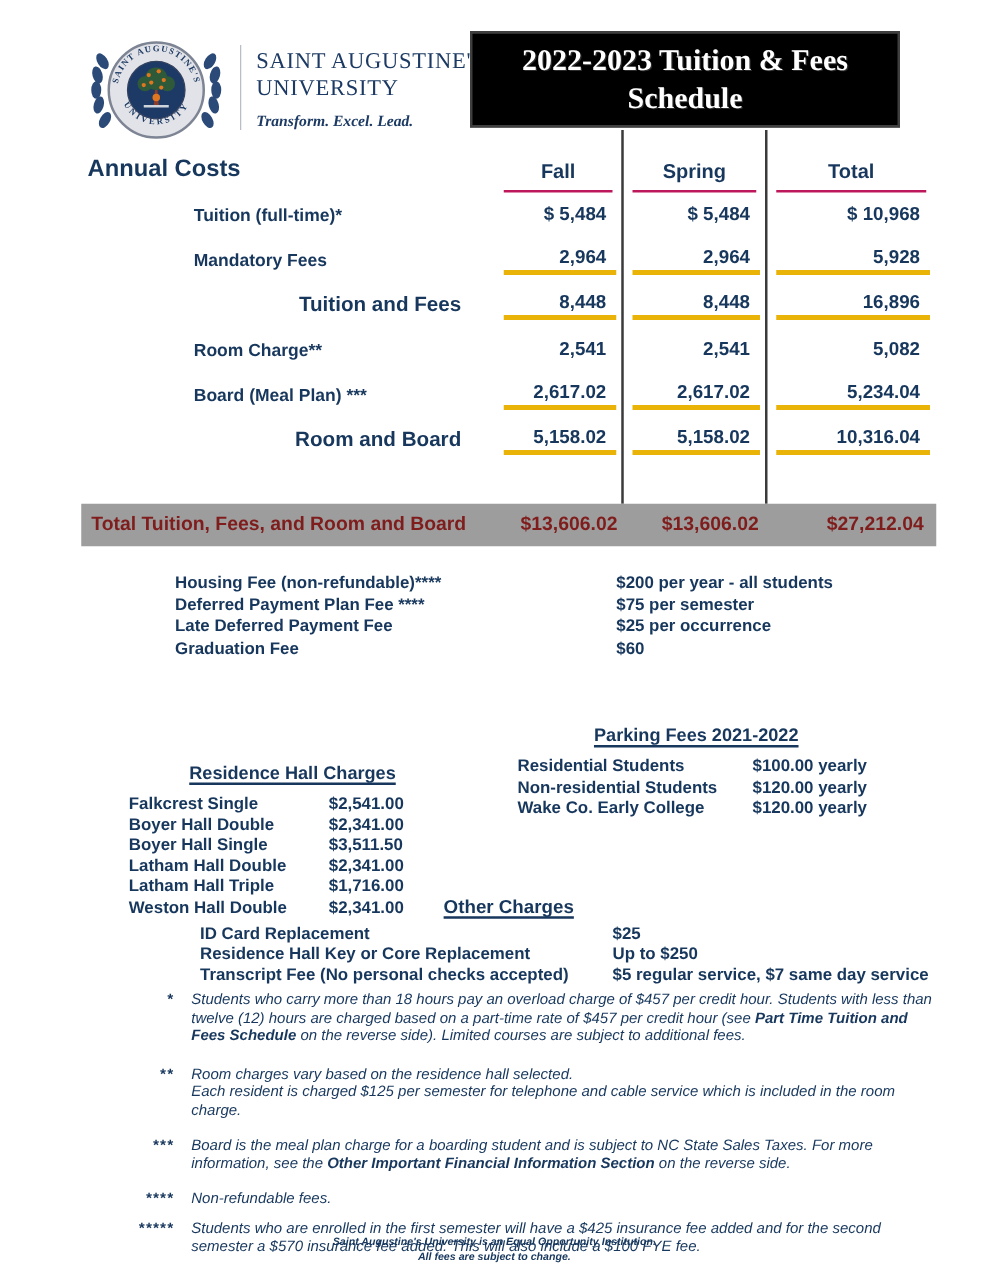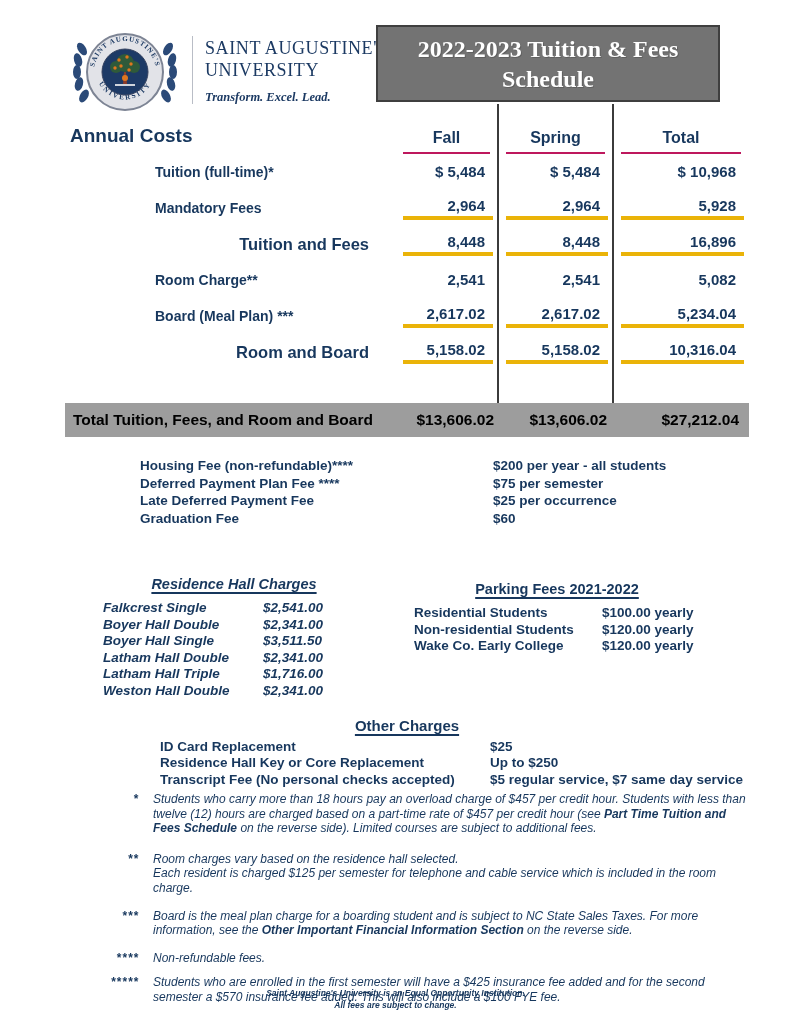--- a/index.html
+++ b/index.html
@@ -10,21 +10,21 @@
     font-family:"Liberation Sans", sans-serif; color:#17375d;
   }
   
   .seal { position:absolute; left:66px; top:26px; }
   .hdr-divider { position:absolute; left:192px; top:36px; width:1px; height:68px; background:#b9bdc6; }
   .name-block { position:absolute; left:205px; top:37px; font-family:"Liberation Serif", serif; }
   .uni-line { font-size:18px; letter-spacing:.6px; color:#1c3a63; line-height:22px; }
   .tagline { margin-top:9px; font-size:12.5px; font-style:italic; font-weight:bold; color:#1c3a63; }
   .title-box {
     position:absolute; left:376px; top:25px; width:344px; height:77px;
-    background:#737373; border:2px solid #3f3f3f;
+    background:#000000; border:2px solid #3f3f3f;
     display:flex; flex-direction:column; align-items:center; justify-content:center;
     font-family:"Liberation Serif", serif; font-weight:bold; font-size:24px; line-height:30px;
     color:#ffffff; text-shadow:1px 1px 0 rgba(80,80,80,.55); text-align:center;
   }
   
   .vline { position:absolute; top:104px; width:2px; height:299px; background:#3b3b3b; }
   #vline-1 { left:497px; } #vline-2 { left:612px; }
   .acost { position:absolute; left:65px; top:112px; width:684px; }
   .t-head { display:flex; align-items:flex-end; height:42px; }
   .h-label { width:330px; font-size:19px; font-weight:bold; padding:0 0 7px 5px; }
@@ -35,40 +35,40 @@
   .c-label { width:330px; font-size:14px; font-weight:bold; padding-left:90px; }
   .t-row.big .c-label { padding-left:0; padding-right:26px; text-align:right; font-size:16.5px; }
   .c-num { width:103px; } .c-num.sp { width:115px; } .c-num.to { width:136px; }
   .val { display:block; text-align:right; font-size:15px; font-weight:bold;
          padding:0 8px 2px 0; margin:0 5px 0 8px; }
   .rule .val { border-bottom:4px solid #eab308;text-align:right; }
   
   .total-bar {
     position:absolute; left:65px; top:403px; width:684px; height:34px;
     background:#9d9d9d; display:flex; align-items:center;
-    color:#000000; font-weight:bold; font-size:15.5px;
+    color:#7f1d1d; font-weight:bold; font-size:15.5px;
   }
   .tb-label { width:330px; padding-left:8px; }
   .tb-num { width:103px; text-align:right; padding-right:4px; }
   .tb-num.sp { width:115px; padding-right:6px; }
   .tb-num.to { width:136px; padding-right:10px; }
   
   .sec-title { position:absolute; left:65px; width:684px; text-align:center;
     font-size:15px; font-weight:bold; text-decoration:underline;
     text-decoration-thickness:2px; text-underline-offset:3px; }
   
   .kv-list .kv { display:flex; font-size:13.5px; font-weight:bold; }
   #other-fees-list { position:absolute; left:140px; top:457px; width:600px; }
   #other-fees-list .kv { line-height:17.6px; }
   #other-fees-list .k { width:353px; }
   .block { position:absolute; }
   .block-title { text-align:center; font-size:14.5px; font-weight:bold;
     text-decoration:underline; text-decoration-thickness:2px; text-underline-offset:3px;
     margin-bottom:8px; }
-  #residence-block { left:103px; top:576px; width:262px;font-style:italic; }
+  #residence-block { left:103px; top:611px; width:262px; }
   #residence-block .kv { line-height:16.6px; }
   #residence-block .k { width:160px; }
   #parking-block { left:414px; top:581px; width:286px; }
   #parking-block .kv { line-height:16.6px; }
   #parking-block .k { width:188px; }
   #other-charges-list { position:absolute; left:160px; top:739px; width:584px; }
   #other-charges-list .kv { line-height:16.4px; }
   #other-charges-list .k { width:330px; }
   
   .footnotes { position:absolute; left:65px; top:792px; width:684px;

